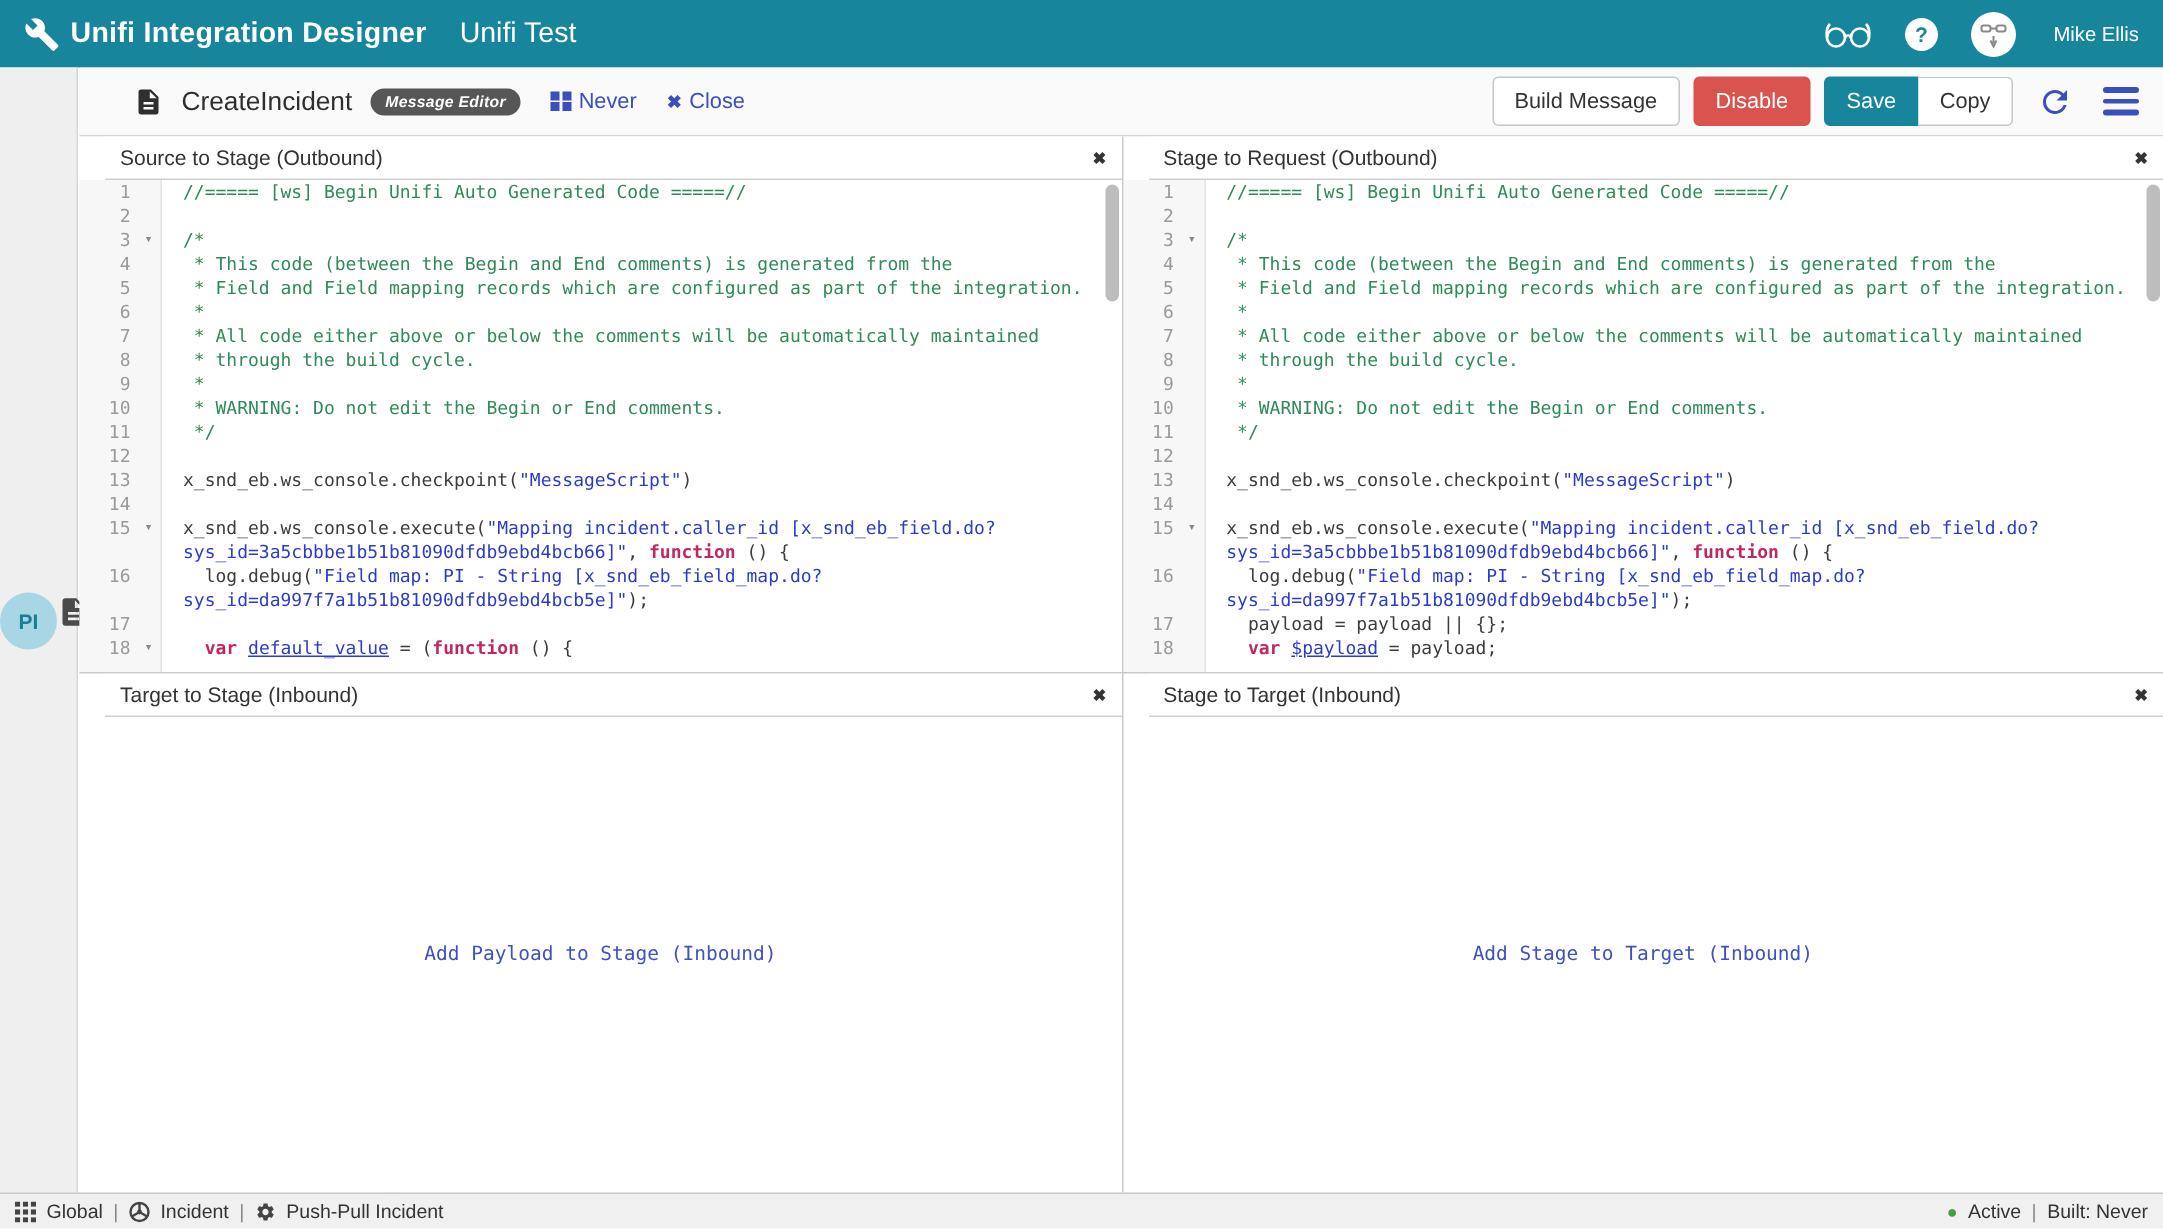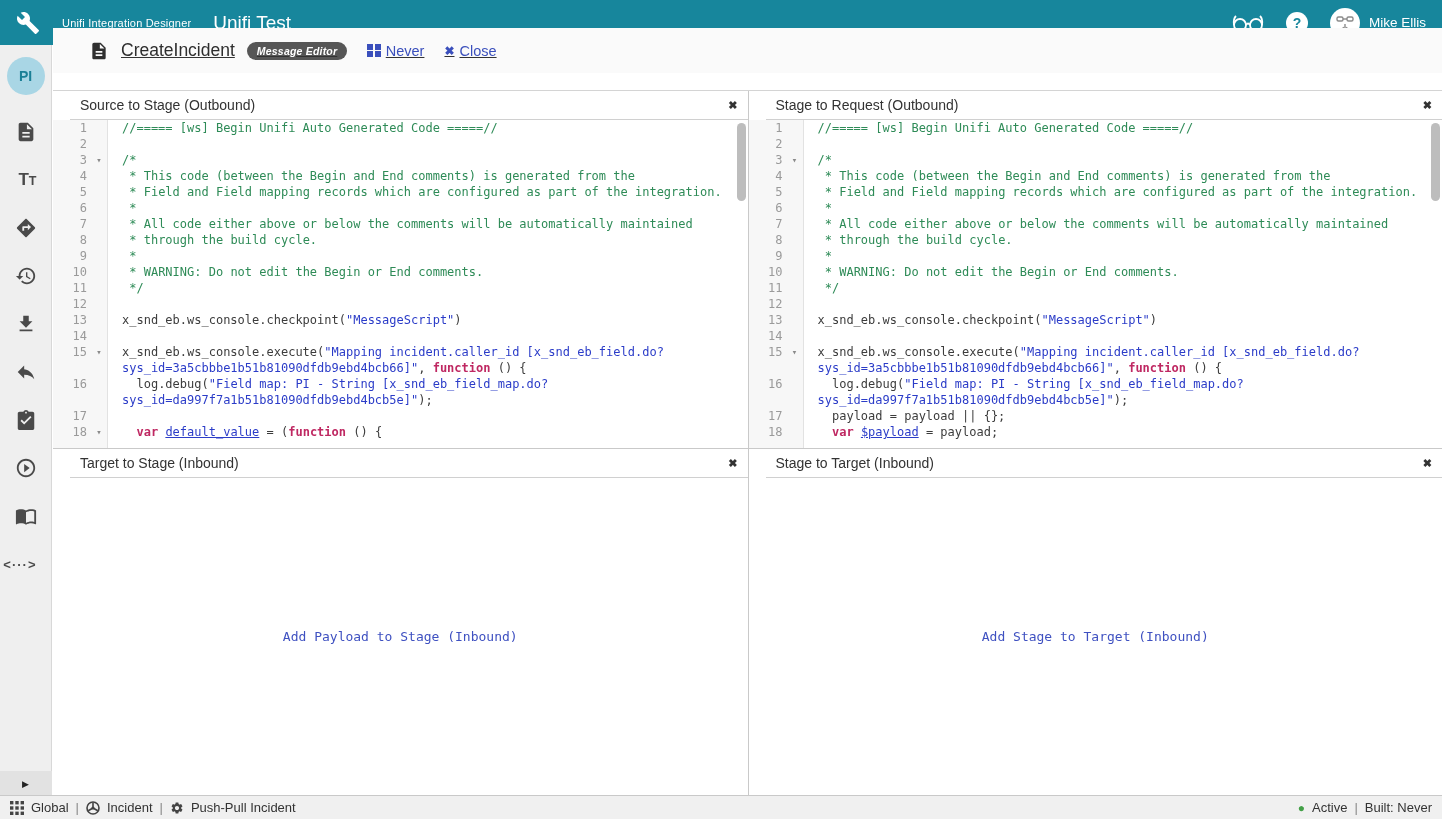--- a/index.html
+++ b/index.html
@@ -1,32 +1,32 @@
 <!DOCTYPE html>
 <html><head>
 <meta charset="utf-8">
 <style>
   html,body{margin:0;padding:0;width:1442px;height:819px;overflow:hidden;
     font-family:"Liberation Sans",sans-serif;background:#fff;color:#333;}
   
   .topbar{position:absolute;top:0;left:0;right:0;height:45px;background:#17869c;
     display:flex;align-items:center;color:#fff;}
   .topbar .wrench{margin-left:16px;width:24px;height:24px;}
-  .app-title{margin-left:22px;font-size:11px;font-weight:normal;letter-spacing:.2px;}
+  .app-title{margin-left:7px;font-size:19px;font-weight:bold;letter-spacing:.2px;}
   .workspace{margin-left:22px;font-size:19px;}
   .topbar-right{margin-left:auto;display:flex;align-items:center;gap:22px;padding-right:16px;}
   .help-btn{width:22px;height:22px;border-radius:50%;background:#fff;color:#17869c;
     font-weight:bold;font-size:14px;display:flex;align-items:center;justify-content:center;cursor:pointer;}
-  .user{display:flex;align-items:center;gap:9px;cursor:pointer;justify-content:flex-end;}
+  .user{display:flex;align-items:center;gap:25px;cursor:pointer;justify-content:flex-end;}
   .user-avatar{width:30px;height:30px;border-radius:50%;background:#fff;display:flex;
     align-items:center;justify-content:center;}
   .user-name{font-size:13.5px;}
   
-  .toolbar{position:absolute;top:28px;left:53px;right:0;height:45px;background:#fafafa;
-    display:flex;align-items:center;text-decoration:underline;}
+  .toolbar{position:absolute;top:45px;left:53px;right:0;height:45px;background:#fafafa;
+    display:flex;align-items:center;}
   .doc-icon{margin-left:36px;width:20px;height:22px;}
   .page-title{margin-left:12px;font-size:17.5px;color:#2e2e2e;}
   .badge{margin-left:12px;background:#565656;color:#fff;font-size:10.5px;font-weight:bold;
     font-style:italic;padding:3px 10px;border-radius:10px;letter-spacing:.2px;}
   .tb-link{display:flex;align-items:center;gap:5px;margin-left:20px;color:#3a4fbc;
     font-size:14.5px;cursor:pointer;}
   .tb-link .x{font-size:12px;font-weight:bold;}
   .grid4{display:grid;grid-template-columns:6px 6px;grid-template-rows:6px 6px;gap:1.5px;}
   .grid4 div{background:#3a4fbc;}
   .toolbar-right{margin-left:auto;display:flex;align-items:center;padding-right:16px;}
@@ -36,21 +36,21 @@
   .btn-danger{background:#d9534f;border:1px solid #d9534f;color:#fff;margin-left:9px;}
   .btn-save{background:#17869c;border:1px solid #17869c;color:#fff;margin-left:9px;
     border-radius:4px 0 0 4px;}
   .btn-copy{background:#fff;border:1px solid #c6c6c6;color:#333;border-left:none;
     border-radius:0 4px 4px 0;}
   .icon-btn{margin-left:16px;cursor:pointer;display:flex;align-items:center;}
   .hamburger{display:flex;flex-direction:column;gap:4px;margin-left:20px;cursor:pointer;}
   .hamburger div{width:24px;height:3.5px;background:#3a4fbc;border-radius:2px;}
   
   .sidebar{position:absolute;top:45px;left:0;width:52px;bottom:22px;background:#efefef;
-    border-right:1px solid #d8d8d8;display:flex;flex-direction:column;align-items:center;box-sizing:border-box;}
+    border-right:1px solid #d8d8d8;display:flex;flex-direction:row;align-items:center;box-sizing:border-box;}
   .pi-avatar{margin-top:12px;width:38px;height:38px;border-radius:50%;background:#a9d6e5;
     color:#1a7f96;font-size:14px;font-weight:bold;display:flex;align-items:center;
     justify-content:center;margin-bottom:26px;flex:0 0 auto;cursor:pointer;}
   .side-icon{width:22px;height:22px;margin-bottom:26px;color:#4a4a4a;cursor:pointer;flex:0 0 auto;
     display:flex;align-items:center;justify-content:flex-end;}
   .side-icon svg{width:22px;height:22px;fill:#4a4a4a;}
   .tt-icon{font-weight:bold;font-size:17px;color:#4a4a4a;line-height:22px;}
   .tt-icon .small{font-size:12.5px;}
   .code-glyph{font-weight:bold;font-size:13px;color:#4a4a4a;letter-spacing:1px;}
   .collapse-strip{margin-top:auto;width:52px;height:26px;background:#e2e2e2;display:flex;
@@ -136,20 +136,36 @@
         <div></div>
         <div></div>
         <div></div>
         <div></div>
       </span>
     <span>Never</span>
   </div>
   <div class="tb-link">
     <span class="x">✖</span>
     <span>Close</span>
+  </div>
+  <div class="toolbar-right">
+    <div class="btn btn-plain">Build Message</div>
+    <div class="btn btn-danger">Disable</div>
+    <div class="btn btn-save">Save</div>
+    <div class="btn btn-copy">Copy</div>
+    <div class="icon-btn">
+      <svg width="24" height="24" viewBox="0 0 24 24">
+        <path fill="#3a4fbc" d="M17.65 6.35C16.2 4.9 14.21 4 12 4c-4.42 0-7.99 3.58-7.99 8s3.57 8 7.99 8c3.73 0 6.84-2.55 7.73-6h-2.08c-.82 2.33-3.04 4-5.65 4-3.31 0-6-2.69-6-6s2.69-6 6-6c1.66 0 3.14.69 4.22 1.78L13 11h7V4l-2.35 2.35z"></path>
+      </svg>
+    </div>
+    <div class="hamburger">
+      <div></div>
+        <div></div>
+        <div></div>
+    </div>
   </div>
 </div>
 
 <div class="sidebar">
   <div class="pi-avatar">PI</div>
   <div class="side-icon">
     <svg viewBox="0 0 24 24">
         <path d="M14 2H6c-1.1 0-2 .9-2 2v16c0 1.1.9 2 2 2h12c1.1 0 2-.9 2-2V8l-6-6zm2 16H8v-2h8v2zm0-4H8v-2h8v2zm-3-5V3.5L18.5 9H13z"></path>
       </svg>
   </div>

